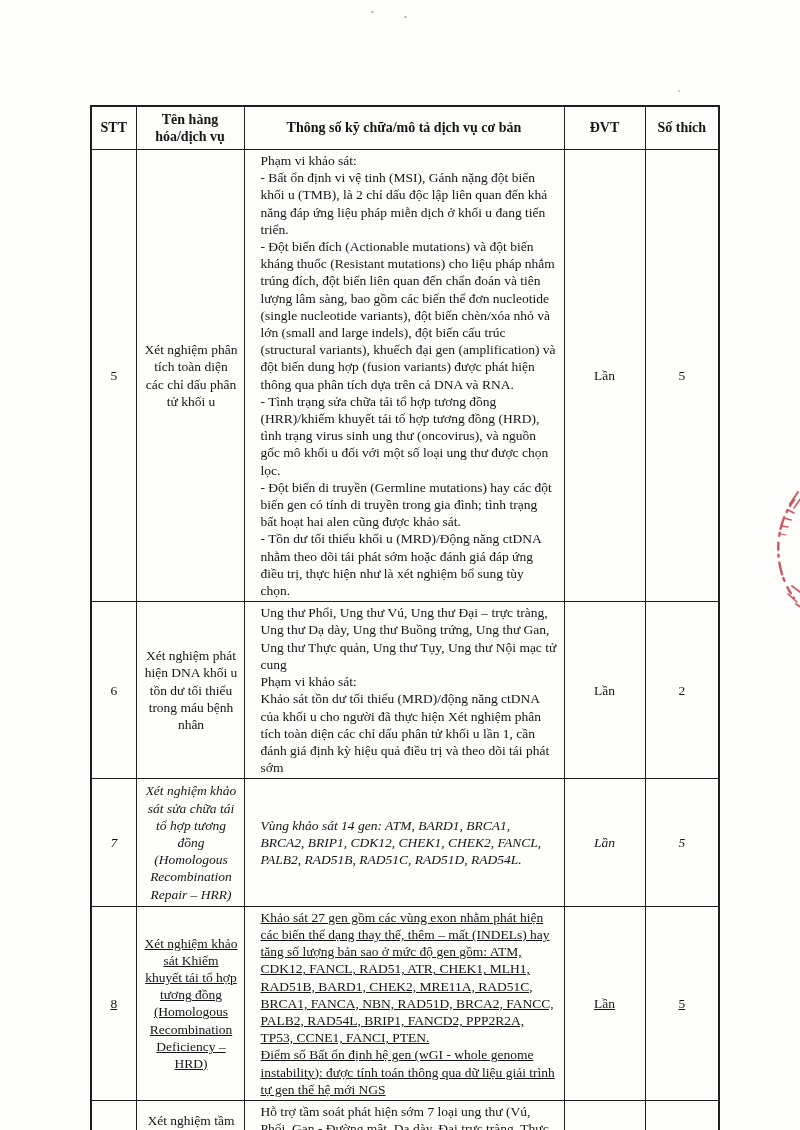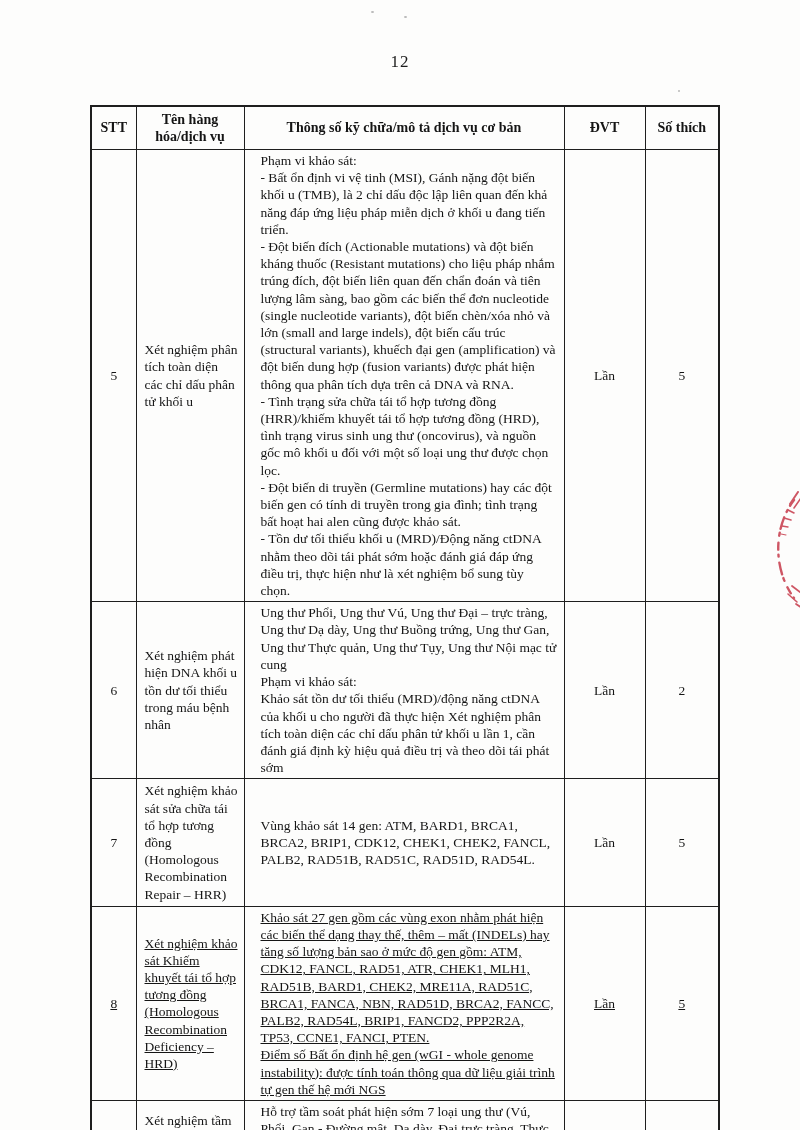--- a/index.html
+++ b/index.html
@@ -31,45 +31,44 @@
     vertical-align:middle;
     font-size:13.5px;
     line-height:17.2px;
     color:#151515;
   }
   .spec-table th{
     font-size:14px;font-weight:bold;text-align:center;
     padding:2px 3px;height:38px;
   }
   td.c-stt{ text-align:center; }
-  td.c-name{ text-align:left; padding:3px 6px 3px 8px; }
+  td.c-name{ text-align:center; padding:3px 6px 3px 8px; }
   td.c-spec{ text-align:left; padding:2px 7px 2px 16px; white-space:pre-line; }
   td.c-unit{ text-align:center;margin-left:27px; }
   td.c-qty{ text-align:center; }
   tr.r5 td{ height:378px; }
   tr.r6 td{ height:153px; }
-  tr.r7 td{ height:113px; }
+  tr.r7 td{ height:113px;font-style:italic; }
   tr.r8 td{ height:168px;text-decoration:underline; }
   tr.r9 td{ height:66px; }
   .stamp{
     position:absolute;right:-4px;top:486px;
     width:56px;height:126px;
     opacity:.85;
   }
 </style>
 </head>
 <body>
 
 <div class="page">
 
   <div class="speck" style="left:371px;top:11px;width:3px;height:2px;"></div>
   <div class="speck" style="left:404px;top:16px;width:3px;height:2px;"></div>
   <div class="speck" style="left:678px;top:90px;width:2px;height:2px;"></div>
 
-  <div class="page-number">12</div>
 
   <table class="spec-table">
     <colgroup>
       <col style="width:45px">
         <col style="width:108px">
         <col style="width:320px">
         <col style="width:81px">
         <col style="width:74px">
     </colgroup>
     <thead>

